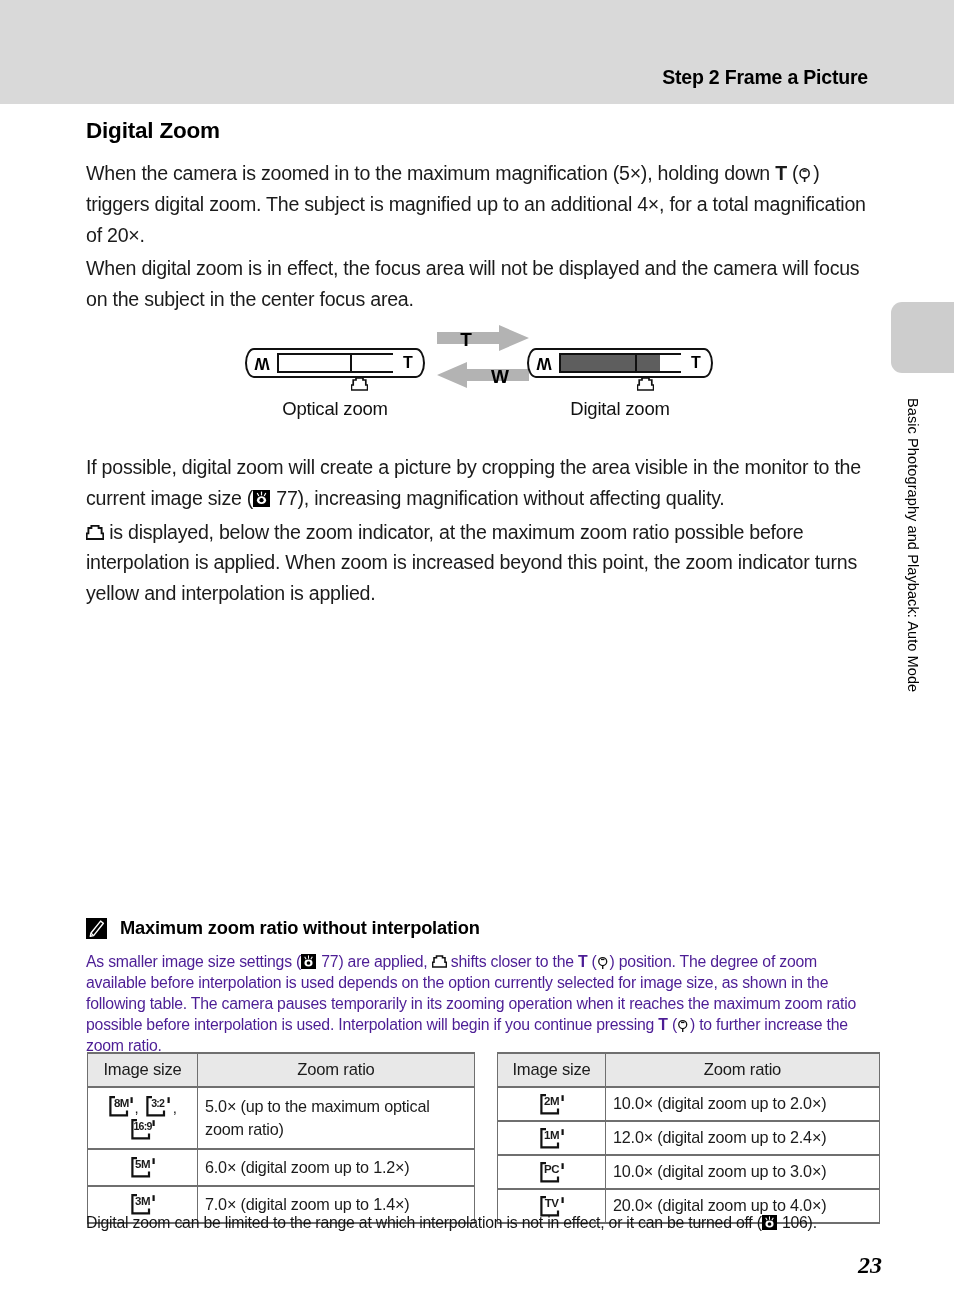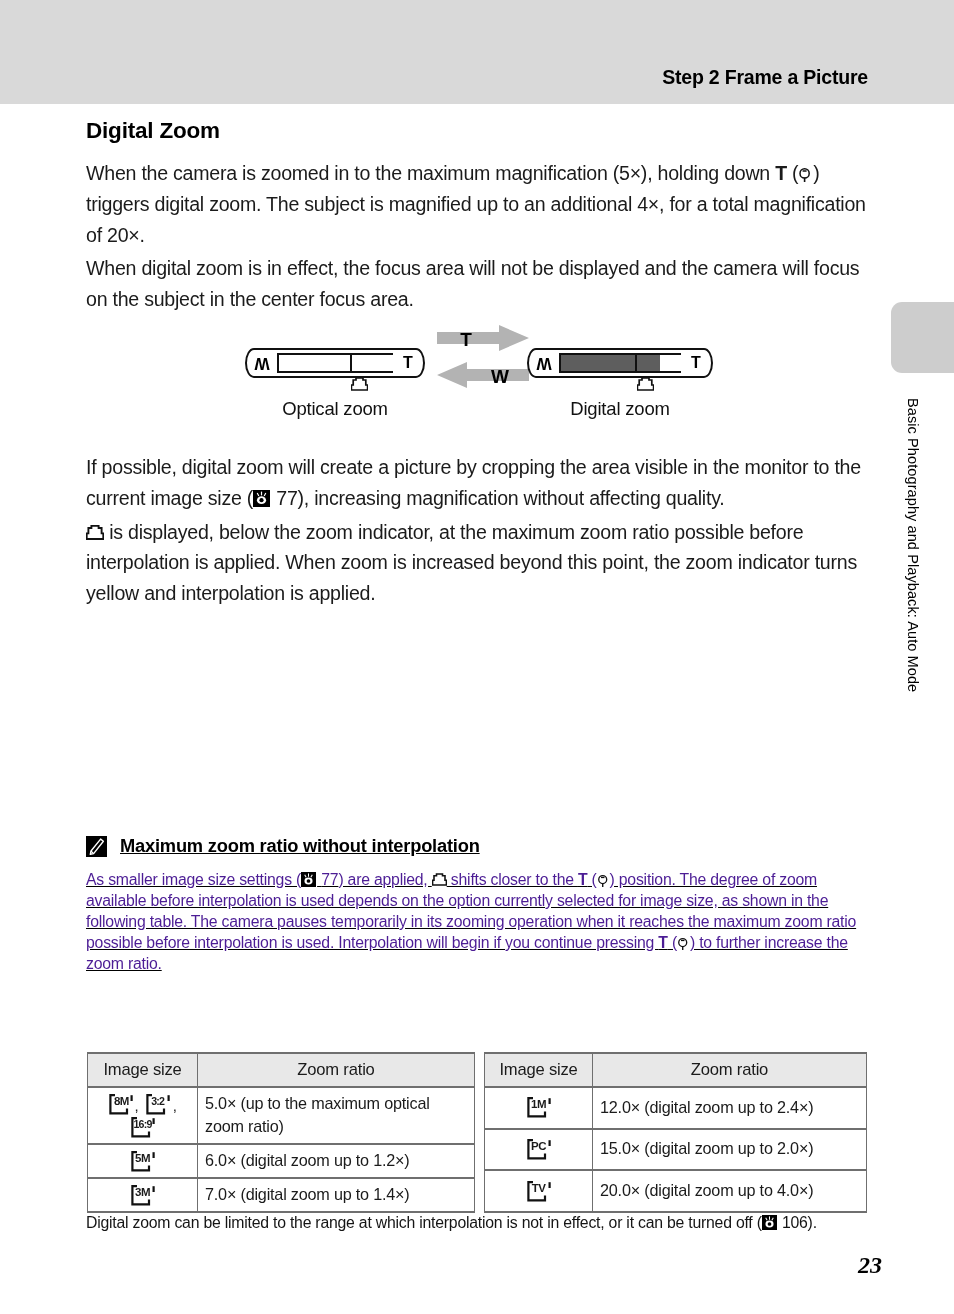--- a/index.html
+++ b/index.html
@@ -213,23 +213,22 @@
   .cap-right { left: 500px; width: 240px; }
 
   .arrow-group { position: absolute; left: 437px; top: 0px; width: 100px; height: 80px; }
   .arrow-t { position: absolute; left: 0; top: 7px; }
   .arrow-w { position: absolute; left: 0; top: 44px; }
 
   
   .note {
     position: absolute;
     left: 86px;
-    top: 835px;
+    top: 917px;
     width: 790px;
-    text-decoration: underline;
   }
   .note-head {
     display: flex;
     align-items: center;
     gap: 13px;
     margin-bottom: 12px;
   }
   .pencil-icon {
     width: 21px;
     height: 21px;
@@ -249,21 +248,21 @@
     color: #4c1d95;
   }
 
   
   .tables {
     position: absolute;
     left: 87px;
     top: 1052px;
     width: 788px;
     display: flex;
-    gap: 9px;
+    gap: 22px;
   }
   table.zt {
     border-collapse: collapse;
     table-layout: fixed;
     font-size: 16.2px;
     letter-spacing: -0.2px;
     color: #1b1b1b;
   }
   table.zt.left  { width: 387px; }
   table.zt.right { width: 382px; }
@@ -522,29 +521,36 @@
       <tr>
         <th>Image size</th>
         <th>Zoom ratio</th>
       </tr>
     </thead>
     <tbody id="right-body">
         <tr>
           <td class="size-cell"><span class="sz"><svg viewBox="0 0 26 23" width="26" height="23">
                 <path d="M7 2.2 L2.4 2.2 L2.4 20.4 L19 20.4 L19 15.6" fill="none" stroke="#111" stroke-width="2.2" stroke-linejoin="miter"></path>
                 <path d="M23.6 2.2 L23.6 8" fill="none" stroke="#111" stroke-width="2.2"></path>
+              </svg><span class="sz-txt">2M</span></span></td>
+          <td class="ratio-cell">10.0× (digital zoom up to 2.0×)</td>
+        </tr>
+        <tr>
+          <td class="size-cell"><span class="sz"><svg viewBox="0 0 26 23" width="26" height="23">
+                <path d="M7 2.2 L2.4 2.2 L2.4 20.4 L19 20.4 L19 15.6" fill="none" stroke="#111" stroke-width="2.2" stroke-linejoin="miter"></path>
+                <path d="M23.6 2.2 L23.6 8" fill="none" stroke="#111" stroke-width="2.2"></path>
               </svg><span class="sz-txt">1M</span></span></td>
           <td class="ratio-cell">12.0× (digital zoom up to 2.4×)</td>
         </tr>
         <tr>
           <td class="size-cell"><span class="sz"><svg viewBox="0 0 26 23" width="26" height="23">
                 <path d="M7 2.2 L2.4 2.2 L2.4 20.4 L19 20.4 L19 15.6" fill="none" stroke="#111" stroke-width="2.2" stroke-linejoin="miter"></path>
                 <path d="M23.6 2.2 L23.6 8" fill="none" stroke="#111" stroke-width="2.2"></path>
               </svg><span class="sz-txt">PC</span></span></td>
-          <td class="ratio-cell">15.0× (digital zoom up to 2.0×)</td>
+          <td class="ratio-cell">10.0× (digital zoom up to 3.0×)</td>
         </tr>
         <tr>
           <td class="size-cell"><span class="sz"><svg viewBox="0 0 26 23" width="26" height="23">
                 <path d="M7 2.2 L2.4 2.2 L2.4 20.4 L19 20.4 L19 15.6" fill="none" stroke="#111" stroke-width="2.2" stroke-linejoin="miter"></path>
                 <path d="M23.6 2.2 L23.6 8" fill="none" stroke="#111" stroke-width="2.2"></path>
               </svg><span class="sz-txt">TV</span></span></td>
           <td class="ratio-cell">20.0× (digital zoom up to 4.0×)</td>
         </tr>
       </tbody>
   </table>

